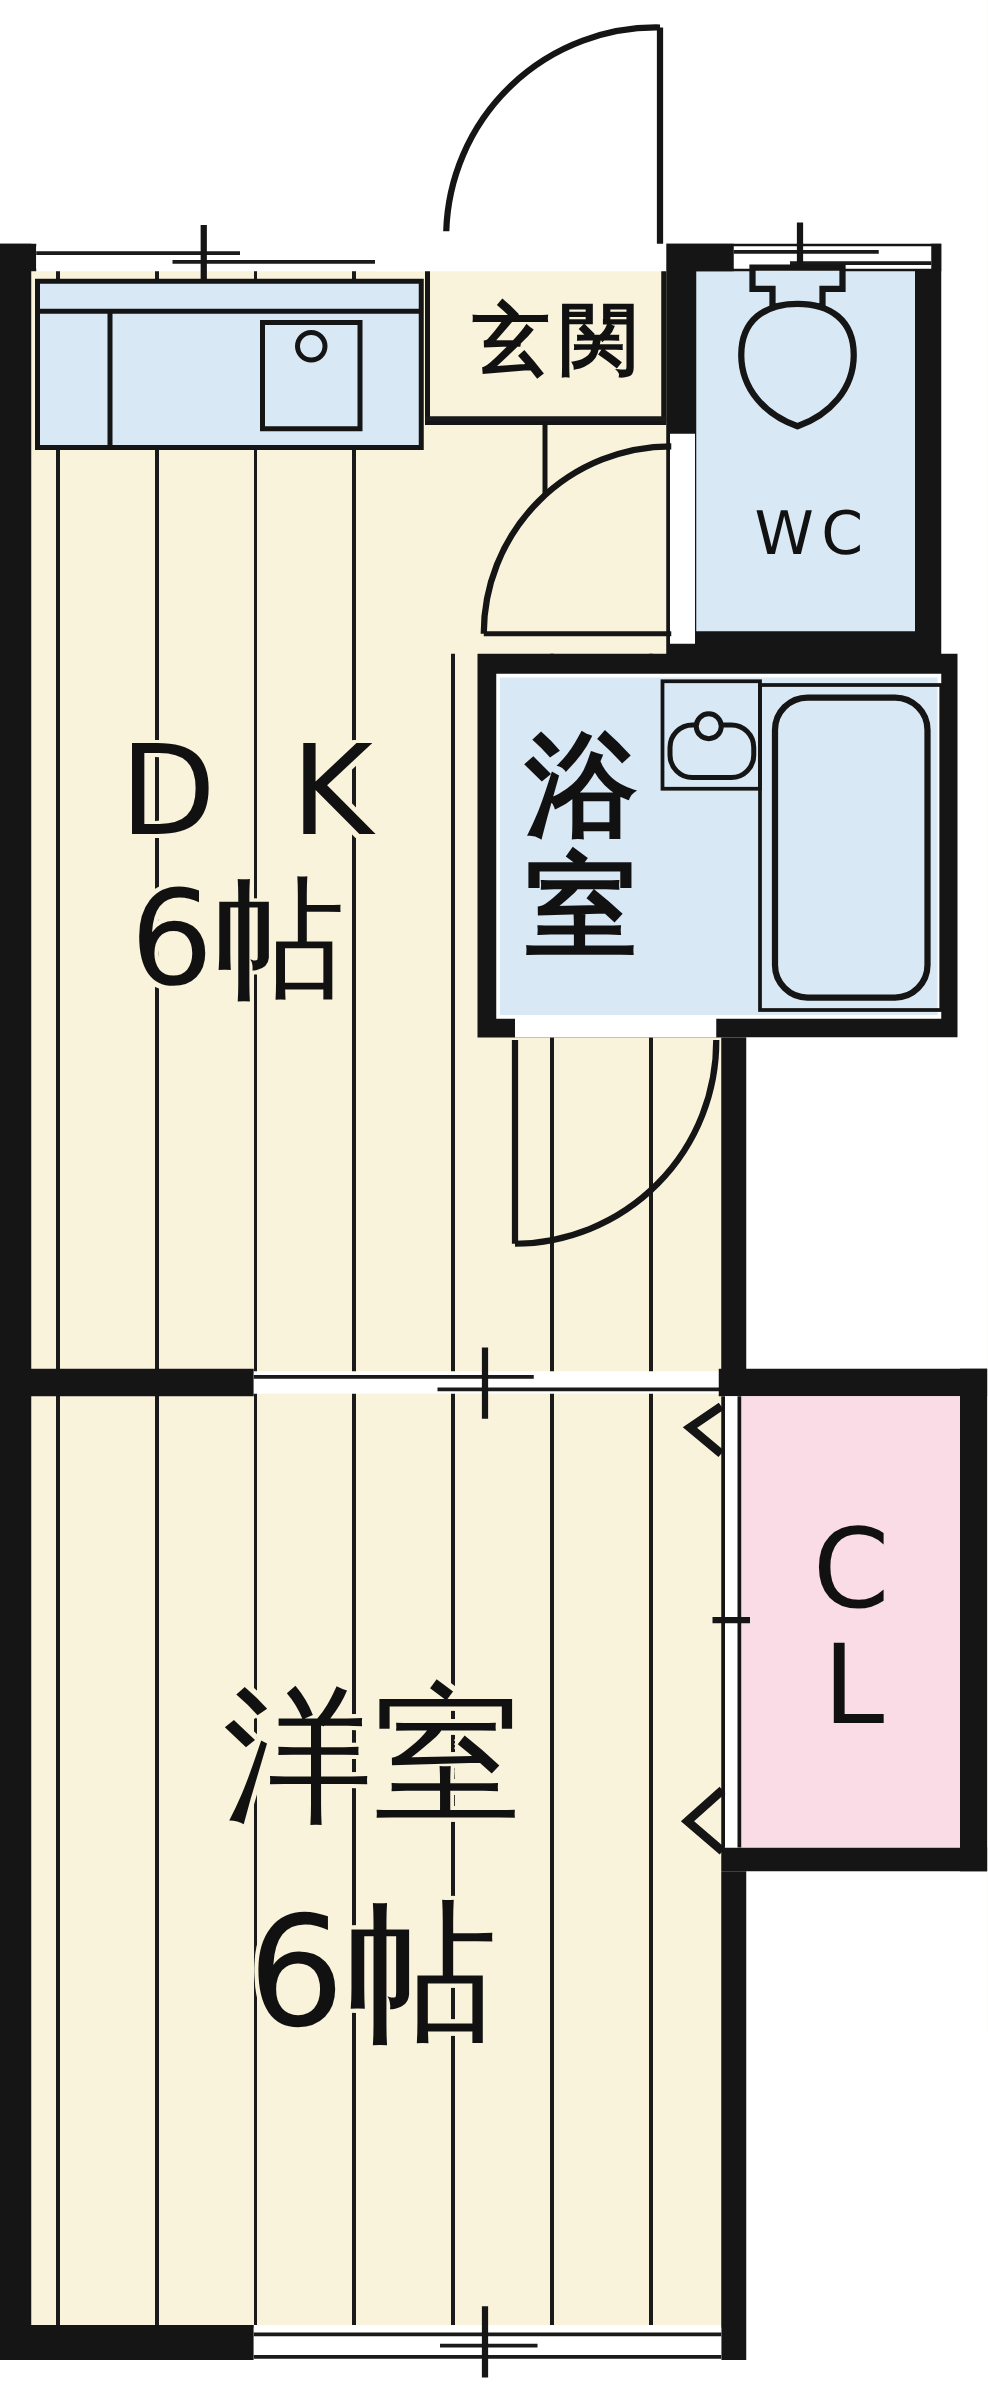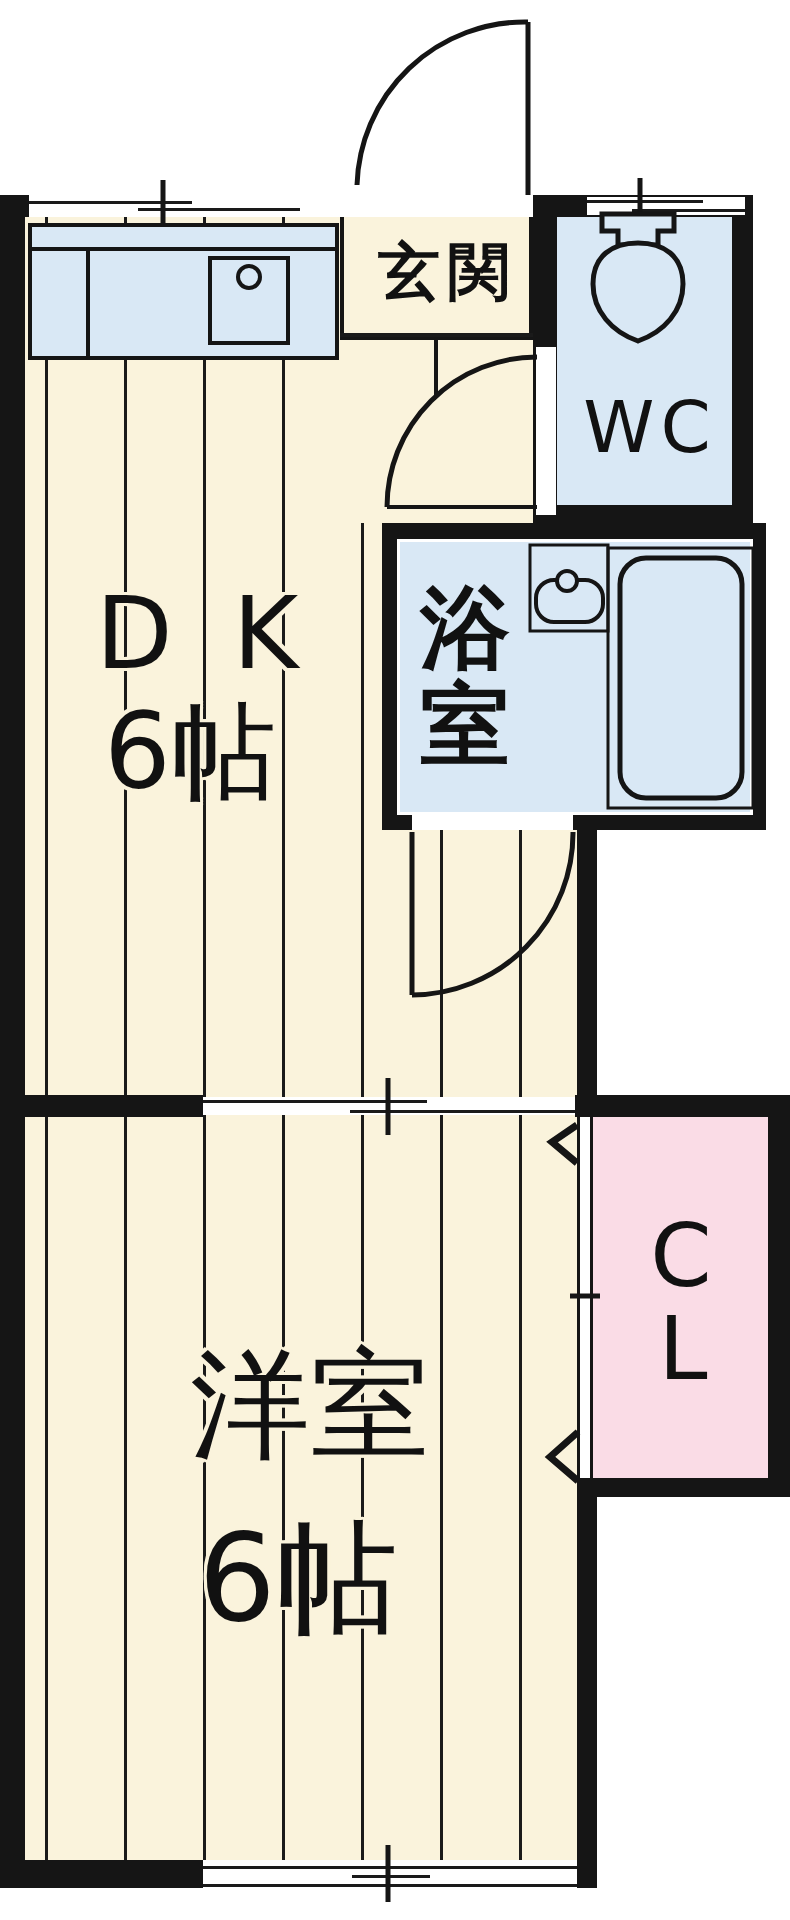--- a/index.html
+++ b/index.html
@@ -129,27 +129,27 @@
     </g>
 
     <g stroke="#151515" fill="none">
       <rect x="608" y="548" width="145" height="260" stroke-width="3"></rect>
       <rect x="620" y="558" width="122" height="240" rx="26" stroke-width="5"></rect>
     </g>
   </svg>
 
   <div class="label halo-cream" style="left:448px;top:272px;font-size:62px;letter-spacing:8px;">玄関</div>
 
-  <div class="label halo-blue" style="left:650px;top:427px;font-size:72px;letter-spacing:6px;font-weight:normal;">WC</div>
+  <div class="label halo-blue" style="left:650px;top:427px;font-size:48px;letter-spacing:6px;font-weight:normal;">WC</div>
 
   <div class="label halo-blue" style="left:465px;top:629px;font-size:90px;">浴</div>
   <div class="label halo-blue" style="left:465px;top:726px;font-size:90px;">室</div>
 
   <div class="label halo-cream" style="left:227px;top:633px;font-size:100px;letter-spacing:60px;font-weight:normal;text-align:center;">DK</div>
   <div class="label halo-cream" style="left:190px;top:753px;font-size:105px;font-weight:normal;">6帖</div>
 
-  <div class="label halo-cream" style="left:298px;top:1406px;font-size:120px;font-weight:normal;margin-left:12px;">洋室</div>
+  <div class="label halo-cream" style="left:298px;top:1406px;font-size:120px;font-weight:normal;">洋室</div>
   <div class="label halo-cream" style="left:298px;top:1580px;font-size:122px;font-weight:normal;">6帖</div>
 
   <div class="label halo-pink" style="left:681px;top:1255px;font-size:88px;font-weight:normal;">C</div>
   <div class="label halo-pink" style="left:683px;top:1348px;font-size:88px;font-weight:normal;">L</div>
 
 </div>
 
 </body></html>

